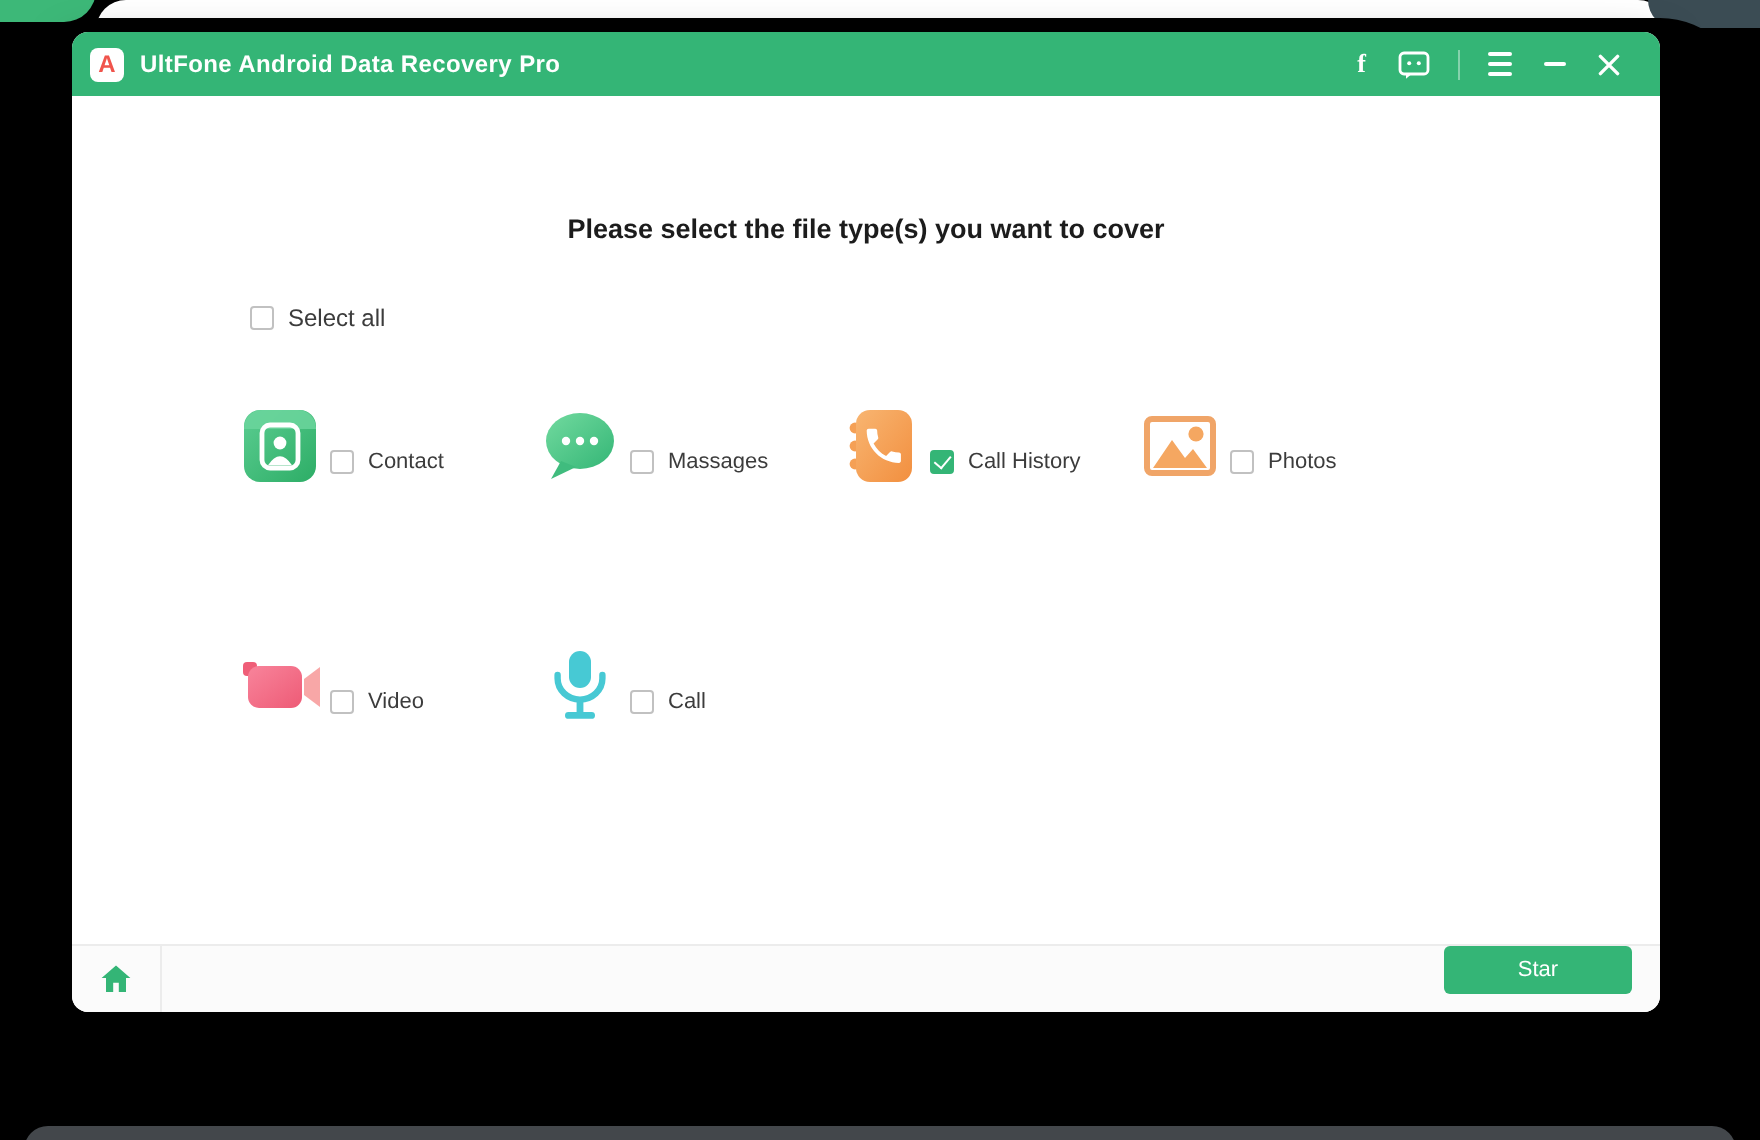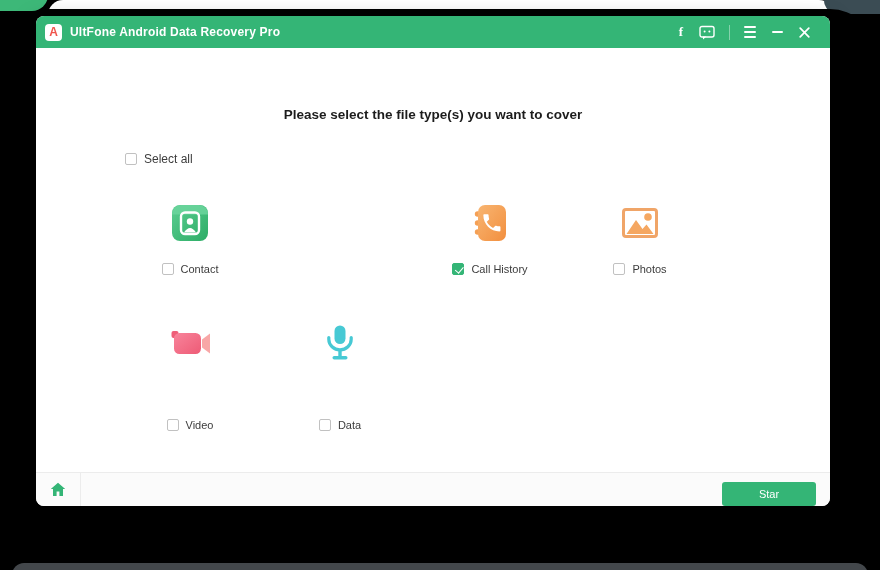--- a/index.html
+++ b/index.html
@@ -41,28 +41,28 @@
 
   
   .content{position:absolute;top:32px;left:0;right:0;bottom:34px;background:#fff;}
   .heading{position:absolute;top:59px;left:0;right:0;text-align:center;font-size:13.5px;font-weight:bold;color:#1c1c1c;}
   .select-all{position:absolute;left:89px;top:104px;display:flex;align-items:center;gap:7px;font-size:12px;color:#3c3c3c;}
 
   .checkbox{width:12px;height:12px;border:1px solid #c1c1c1;border-radius:2px;background:#fff;position:relative;display:inline-block;box-sizing:border-box;flex:0 0 auto;cursor:pointer;}
   .checkbox.checked{background:#34b576;border-color:#34b576;}
   .checkbox.checked::after{content:"";position:absolute;left:3.2px;top:0.6px;width:3.6px;height:6.6px;border:solid #fff;border-width:0 1.8px 1.8px 0;transform:rotate(40deg);}
 
-  .cell{position:absolute;width:150px;display:flex;flex-direction:column;align-items:center;}
+  .cell{position:absolute;width:150px;display:flex;flex-direction:row;align-items:center;}
   .cell .icon-box{width:50px;height:50px;}
   .cell .item-row{margin-top:15px;display:flex;align-items:center;gap:7px;font-size:11px;color:#3c3c3c;}
   .c1{left:79px;}  .c2{left:229px;} .c3{left:379px;} .c4{left:529px;}
-  .row1{top:150px;} .row2{top:270px;gap:36px;}
-
-  
-  .footer{position:absolute;left:0;right:0;bottom:0;height:34px;background:#fbfbfb;border-top:1px solid #ececec;display:flex;align-items:flex-end;box-sizing:border-box;}
+  .row1{top:150px;} .row2{top:270px;}
+
+  
+  .footer{position:absolute;left:0;right:0;bottom:0;height:34px;background:#fbfbfb;border-top:1px solid #ececec;display:flex;align-items:flex-start;box-sizing:border-box;}
   .footer-home{width:45px;height:100%;border-right:1px solid #ececec;display:flex;align-items:center;justify-content:center;cursor:pointer;box-sizing:border-box;}
   .start-btn{margin-left:auto;margin-right:14px;width:94px;height:24px;background:#34b576;color:#fff;border:none;border-radius:3px;font-size:11px;font-family:"Liberation Sans",sans-serif;cursor:pointer;}
 </style>
 </head>
 <body>
 
 <div class="stage">
   <div class="bg-green-piece"></div>
   <div class="bg-white-strip"></div>
   <div class="bg-teal-piece"></div>
@@ -130,20 +130,41 @@
             <circle cx="25" cy="23.5" r="3.2" fill="#fff"></circle>
             <path d="M19 34.6 q6 -9 12 0 z" fill="#fff"></path>
           </svg>
         </div>
         <div class="item-row">
           <span class="checkbox"></span>
           <span>Contact</span>
         </div>
       </div>
 
+      <div class="cell row1 c2">
+        <div class="icon-box">
+          <svg width="50" height="50" viewBox="0 0 50 50">
+            <defs>
+                <linearGradient id="g2" x1="0" y1="0" x2="1" y2="1">
+              <stop offset="0" stop-color="#72da9f"></stop>
+                  <stop offset="1" stop-color="#34b676"></stop>
+                </linearGradient>
+              </defs>
+            <ellipse cx="25" cy="22.5" rx="17" ry="14" fill="url(#g2)"></ellipse>
+            <path d="M15.5 32.5 L10.5 41.5 L23 35.5 Z" fill="#40bc7e"></path>
+            <circle cx="18" cy="22.5" r="2.1" fill="#fff"></circle>
+            <circle cx="25" cy="22.5" r="2.1" fill="#fff"></circle>
+            <circle cx="32" cy="22.5" r="2.1" fill="#fff"></circle>
+          </svg>
+        </div>
+        <div class="item-row">
+          <span class="checkbox"></span>
+          <span>Massages</span>
+        </div>
+      </div>
 
       <div class="cell row1 c4">
         <div class="icon-box">
           <svg width="50" height="50" viewBox="0 0 50 50">
             <rect x="8.5" y="11.5" width="33" height="27" rx="2.5" fill="#fff" stroke="#f0a568" stroke-width="3"></rect>
             <circle cx="33" cy="19" r="3.8" fill="#f5a761"></circle>
             <path d="M11.5 36 L21 22 L27.5 31 L31.5 26.5 L38.5 36 Z" fill="#f5a761"></path>
           </svg>
         </div>
         <div class="item-row">
@@ -198,21 +219,21 @@
         <div class="icon-box">
           <svg width="50" height="50" viewBox="0 0 50 50">
             <rect x="19.5" y="7.5" width="11" height="18.5" rx="5.5" fill="#47c9d4"></rect>
             <path d="M13.8 19.5 v1.8 a11.2 10.5 0 0 0 22.4 0 v-1.8" fill="none" stroke="#47c9d4" stroke-width="3.2" stroke-linecap="round"></path>
             <rect x="23.3" y="32" width="3.4" height="6.5" fill="#47c9d4"></rect>
             <rect x="17.5" y="38" width="15" height="3.4" rx="1.7" fill="#47c9d4"></rect>
           </svg>
         </div>
         <div class="item-row">
           <span class="checkbox"></span>
-          <span>Data</span>
+          <span>Call</span>
         </div>
       </div>
 
     </div>
 
     <div class="footer">
       <div class="footer-home">
         <svg width="16" height="15" viewBox="0 0 16 15">
           <path d="M8 0.8 L0.8 7 h2.2 V14 h3.6 v-4.6 h2.8 V14 h3.6 V7 h2.2 Z" fill="#34b576"></path>
         </svg>

